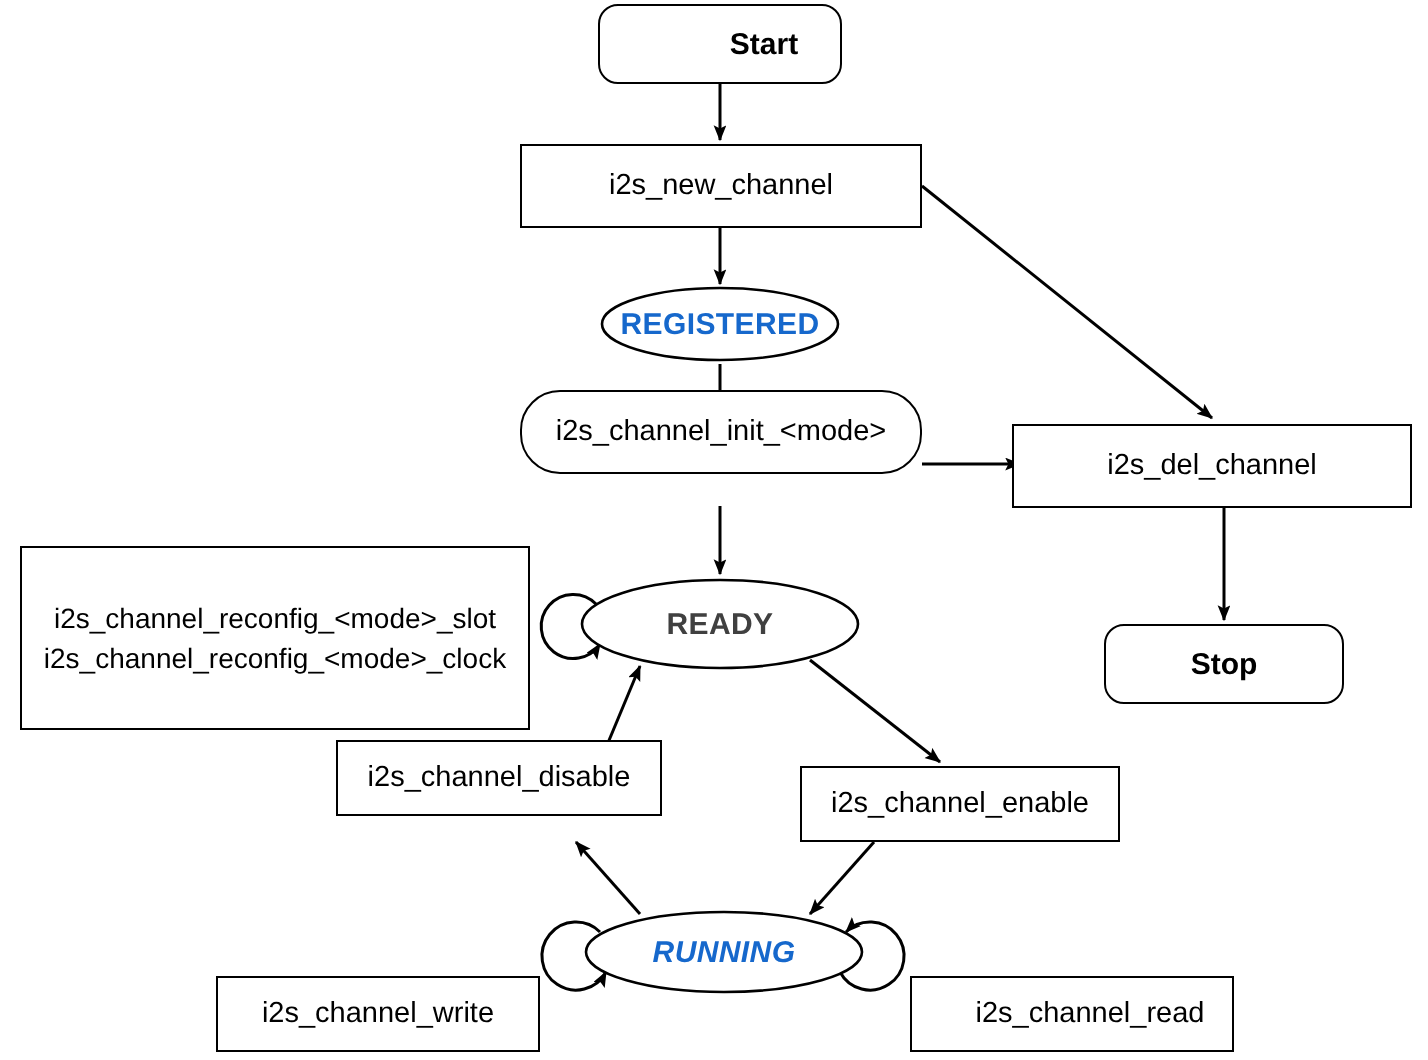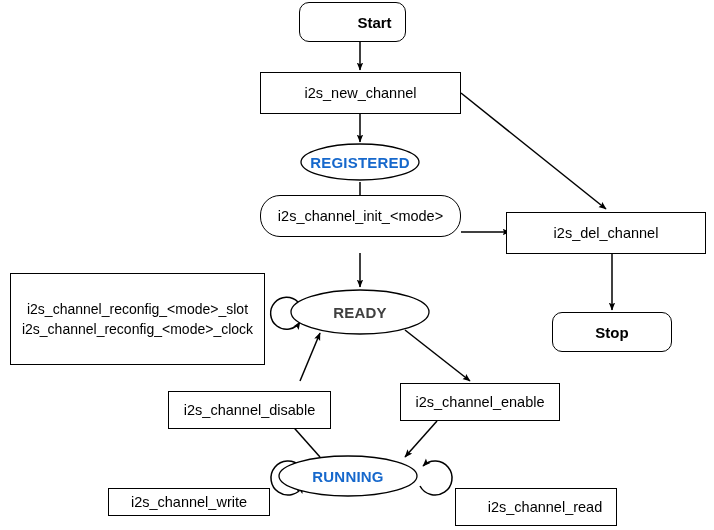--- a/index.html
+++ b/index.html
@@ -101,21 +101,21 @@
       <line x1="320" y1="457" x2="288" y2="421"></line>
     </g>
 
     <g stroke="#000000" stroke-width="1.5" fill="none">
       <path d="M 298 302 A 16 16 0 1 0 300 322" marker-end="url(#arrowhead)"></path>
       <path d="M 300 466 A 17 17 0 1 0 303 486" marker-end="url(#arrowhead)"></path>
       <path d="M 420 486 A 17 17 0 1 0 423 466" marker-end="url(#arrowhead)"></path>
     </g>
   </svg>
 
-  <div class="node node-terminal" style="left:299px; top:2px; width:107px; height:40px;padding-left:44px;">
+  <div class="node node-terminal" style="left:299px; top:2px; width:122px; height:40px;padding-left:44px;">
     <span class="lbl">Start</span>
   </div>
 
   <div class="node node-rect" style="left:260px; top:72px; width:201px; height:42px;">
     <span class="lbl">i2s_new_channel</span>
   </div>
 
   <div class="node node-state" style="left:300px; top:143px; width:120px; height:38px;">
     <svg class="ellipse-shape" viewBox="0 0 120 38" preserveAspectRatio="none" xmlns="http://www.w3.org/2000/svg">
       <ellipse cx="60" cy="19" rx="59" ry="18" fill="#ffffff" stroke="#000000" stroke-width="1.3" vector-effect="non-scaling-stroke"></ellipse>
@@ -140,36 +140,36 @@
     <span class="lbl">i2s_channel_reconfig_&lt;mode&gt;_clock</span>
   </div>
 
   <div class="node node-state" style="left:290px; top:289px; width:140px; height:46px;">
     <svg class="ellipse-shape" viewBox="0 0 140 46" preserveAspectRatio="none" xmlns="http://www.w3.org/2000/svg">
       <ellipse cx="70" cy="23" rx="69" ry="22" fill="#ffffff" stroke="#000000" stroke-width="1.3" vector-effect="non-scaling-stroke"></ellipse>
     </svg>
     <span class="lbl state-label" style="color:#404040;">READY</span>
   </div>
 
-  <div class="node node-rect" style="left:168px; top:391px; width:163px; height:38px;">
+  <div class="node node-rect" style="left:168px; top:370px; width:163px; height:38px;">
     <span class="lbl">i2s_channel_disable</span>
   </div>
 
   <div class="node node-rect" style="left:400px; top:383px; width:160px; height:38px;">
     <span class="lbl">i2s_channel_enable</span>
   </div>
 
-  <div class="node node-state" style="left:278px; top:455px; width:140px; height:42px;">
+  <div class="node node-state" style="left:292px; top:455px; width:140px; height:42px;font-style:italic;">
     <svg class="ellipse-shape" viewBox="0 0 140 42" preserveAspectRatio="none" xmlns="http://www.w3.org/2000/svg">
       <ellipse cx="70" cy="21" rx="69" ry="20" fill="#ffffff" stroke="#000000" stroke-width="1.3" vector-effect="non-scaling-stroke"></ellipse>
     </svg>
     <span class="lbl state-label" style="color:#1668cc;">RUNNING</span>
   </div>
 
-  <div class="node node-rect" style="left:108px; top:488px; width:162px; height:28px;">
+  <div class="node node-rect" style="left:108px; top:488px; width:162px; height:38px;">
     <span class="lbl">i2s_channel_write</span>
   </div>
 
   <div class="node node-rect" style="left:455px; top:488px; width:162px; height:38px;padding-left:18px;">
     <span class="lbl">i2s_channel_read</span>
   </div>
 
 </div>
 
 </body></html>

